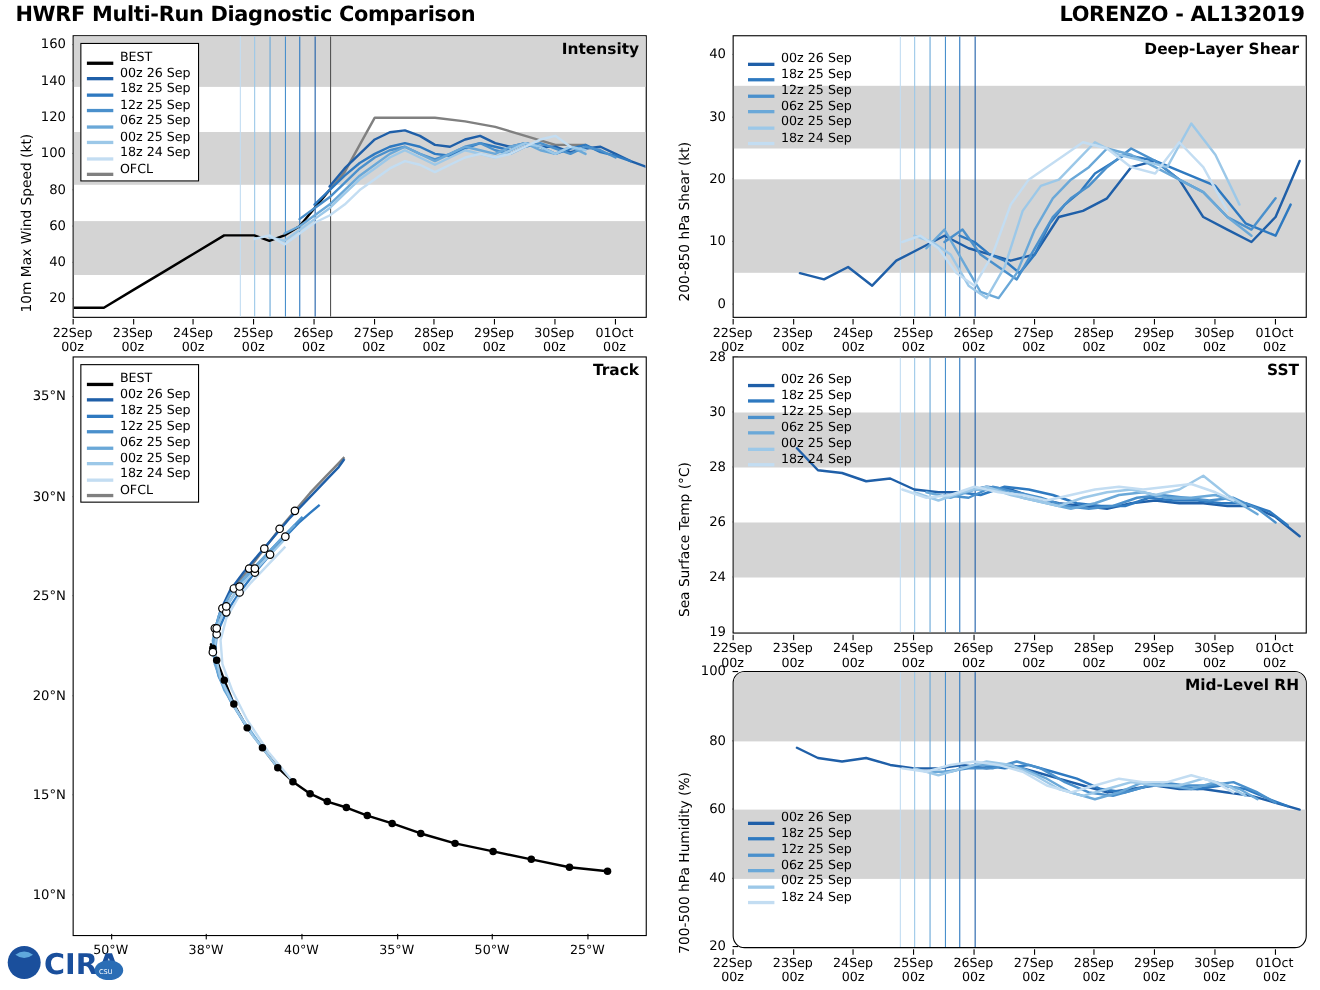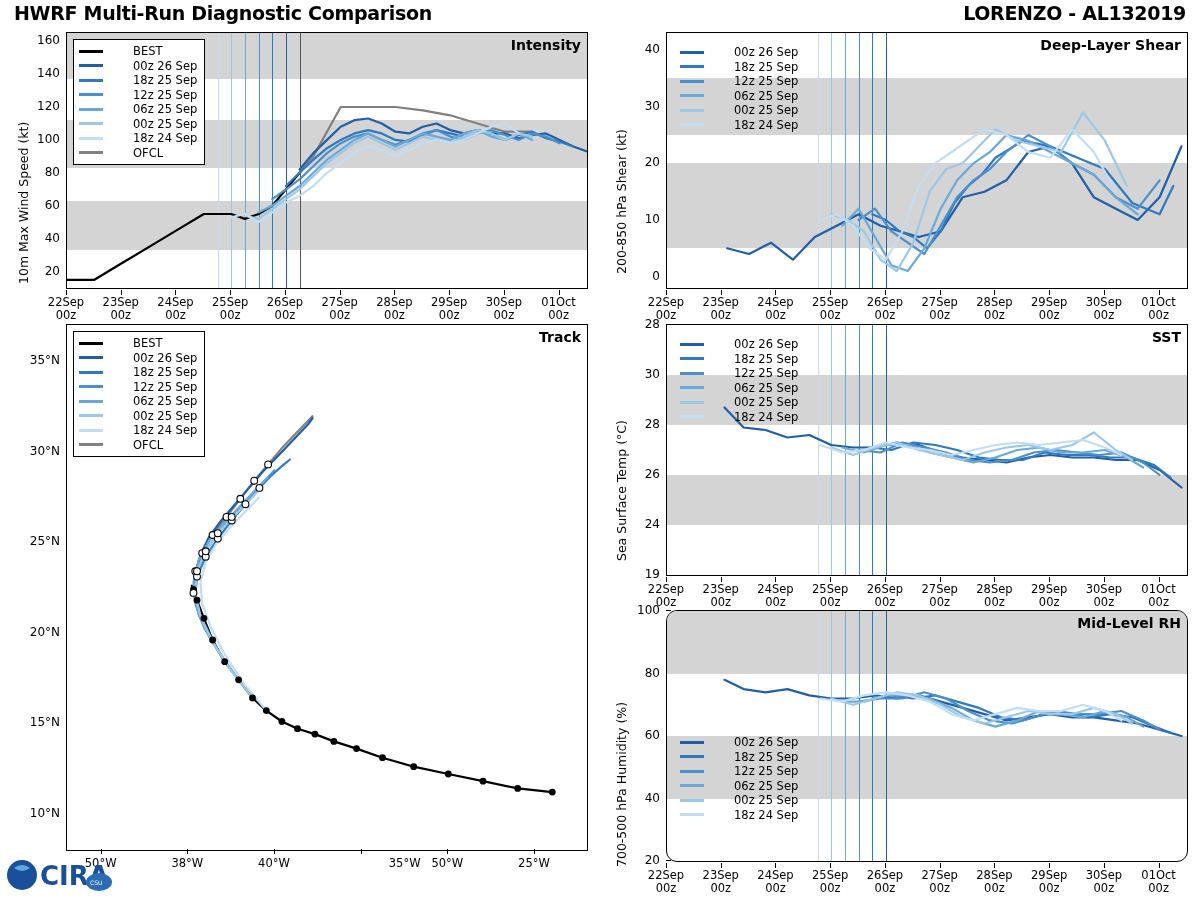--- a/index.html
+++ b/index.html
@@ -63,21 +63,21 @@
   .legend{
     position:absolute;
     background:#fff;
     border:1px solid #000;
     padding:4px 7px 4px 5px;
     font-size:11.5px;
     line-height:14.5px;
     font-family:"DejaVu Sans", sans-serif;
   }
   .legend.noborder{border:none;background:transparent;}
-  .legend-row{display:flex;align-items:center;height:14.5px;gap:24px;}
+  .legend-row{display:flex;align-items:flex-end;height:14.5px;}
   .legend-swatch{
     display:inline-block;width:24px;height:3px;margin-right:6px;flex:0 0 24px;
   }
   .legend-label{white-space:nowrap;}
   .cira{
     position:absolute;left:6px;bottom:2px;width:120px;height:46px;
   }
 </style>
 </head>
 <body>
@@ -289,21 +289,21 @@
         </div>
       </div>
   </div>
   <div id="trk-xticks">
       <div class="xtick" style="left: 100.667px; top: 539px;">50°W</div>
       <div class="tickmark" style="left: 100.667px; top: 531px; width: 1px; height: 5px;"></div>
       <div class="xtick" style="left: 187.333px; top: 539px;">38°W</div>
       <div class="tickmark" style="left: 187.333px; top: 531px; width: 1px; height: 5px;"></div>
       <div class="xtick" style="left: 274px; top: 539px;">40°W</div>
       <div class="tickmark" style="left: 274px; top: 531px; width: 1px; height: 5px;"></div>
-      <div class="xtick" style="left: 360.667px; top: 539px; margin-left: 44px;">35°W</div>
+      <div class="xtick" style="left: 360.667px; top: 539px;">35°W</div>
       <div class="tickmark" style="left: 360.667px; top: 531px; width: 1px; height: 5px;"></div>
       <div class="xtick" style="left: 447.333px; top: 539px;">50°W</div>
       <div class="tickmark" style="left: 447.333px; top: 531px; width: 1px; height: 5px;"></div>
       <div class="xtick" style="left: 534px; top: 539px;">25°W</div>
       <div class="tickmark" style="left: 534px; top: 531px; width: 1px; height: 5px;"></div>
     </div>
 </div>
 
 <div class="panel" style="left:600px;top:24px;width:600px;height:290px;">
   <div class="ylab" style="left:14px;top:250px;transform:rotate(-90deg);">200-850 hPa Shear (kt)</div>

